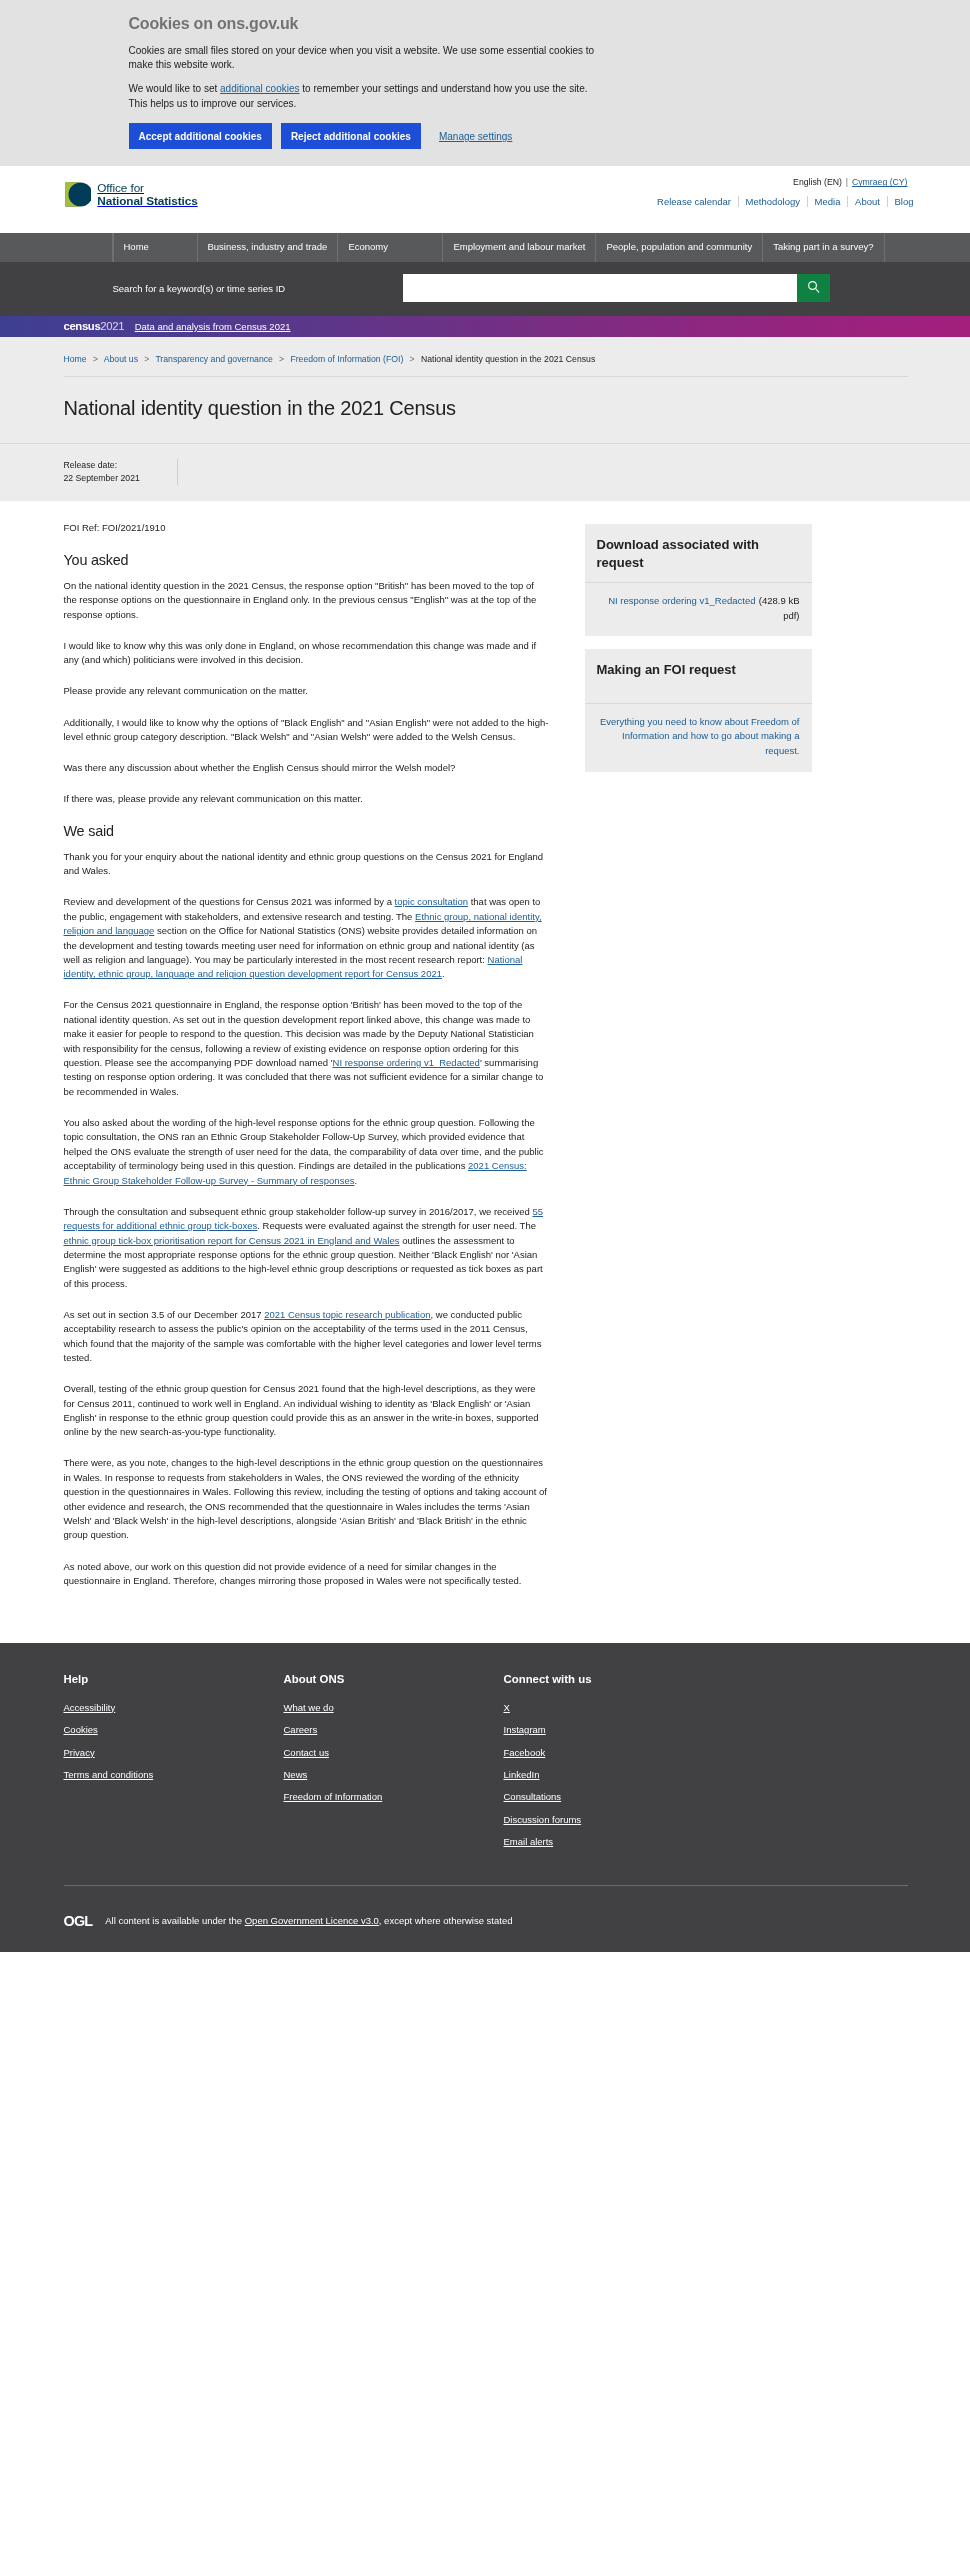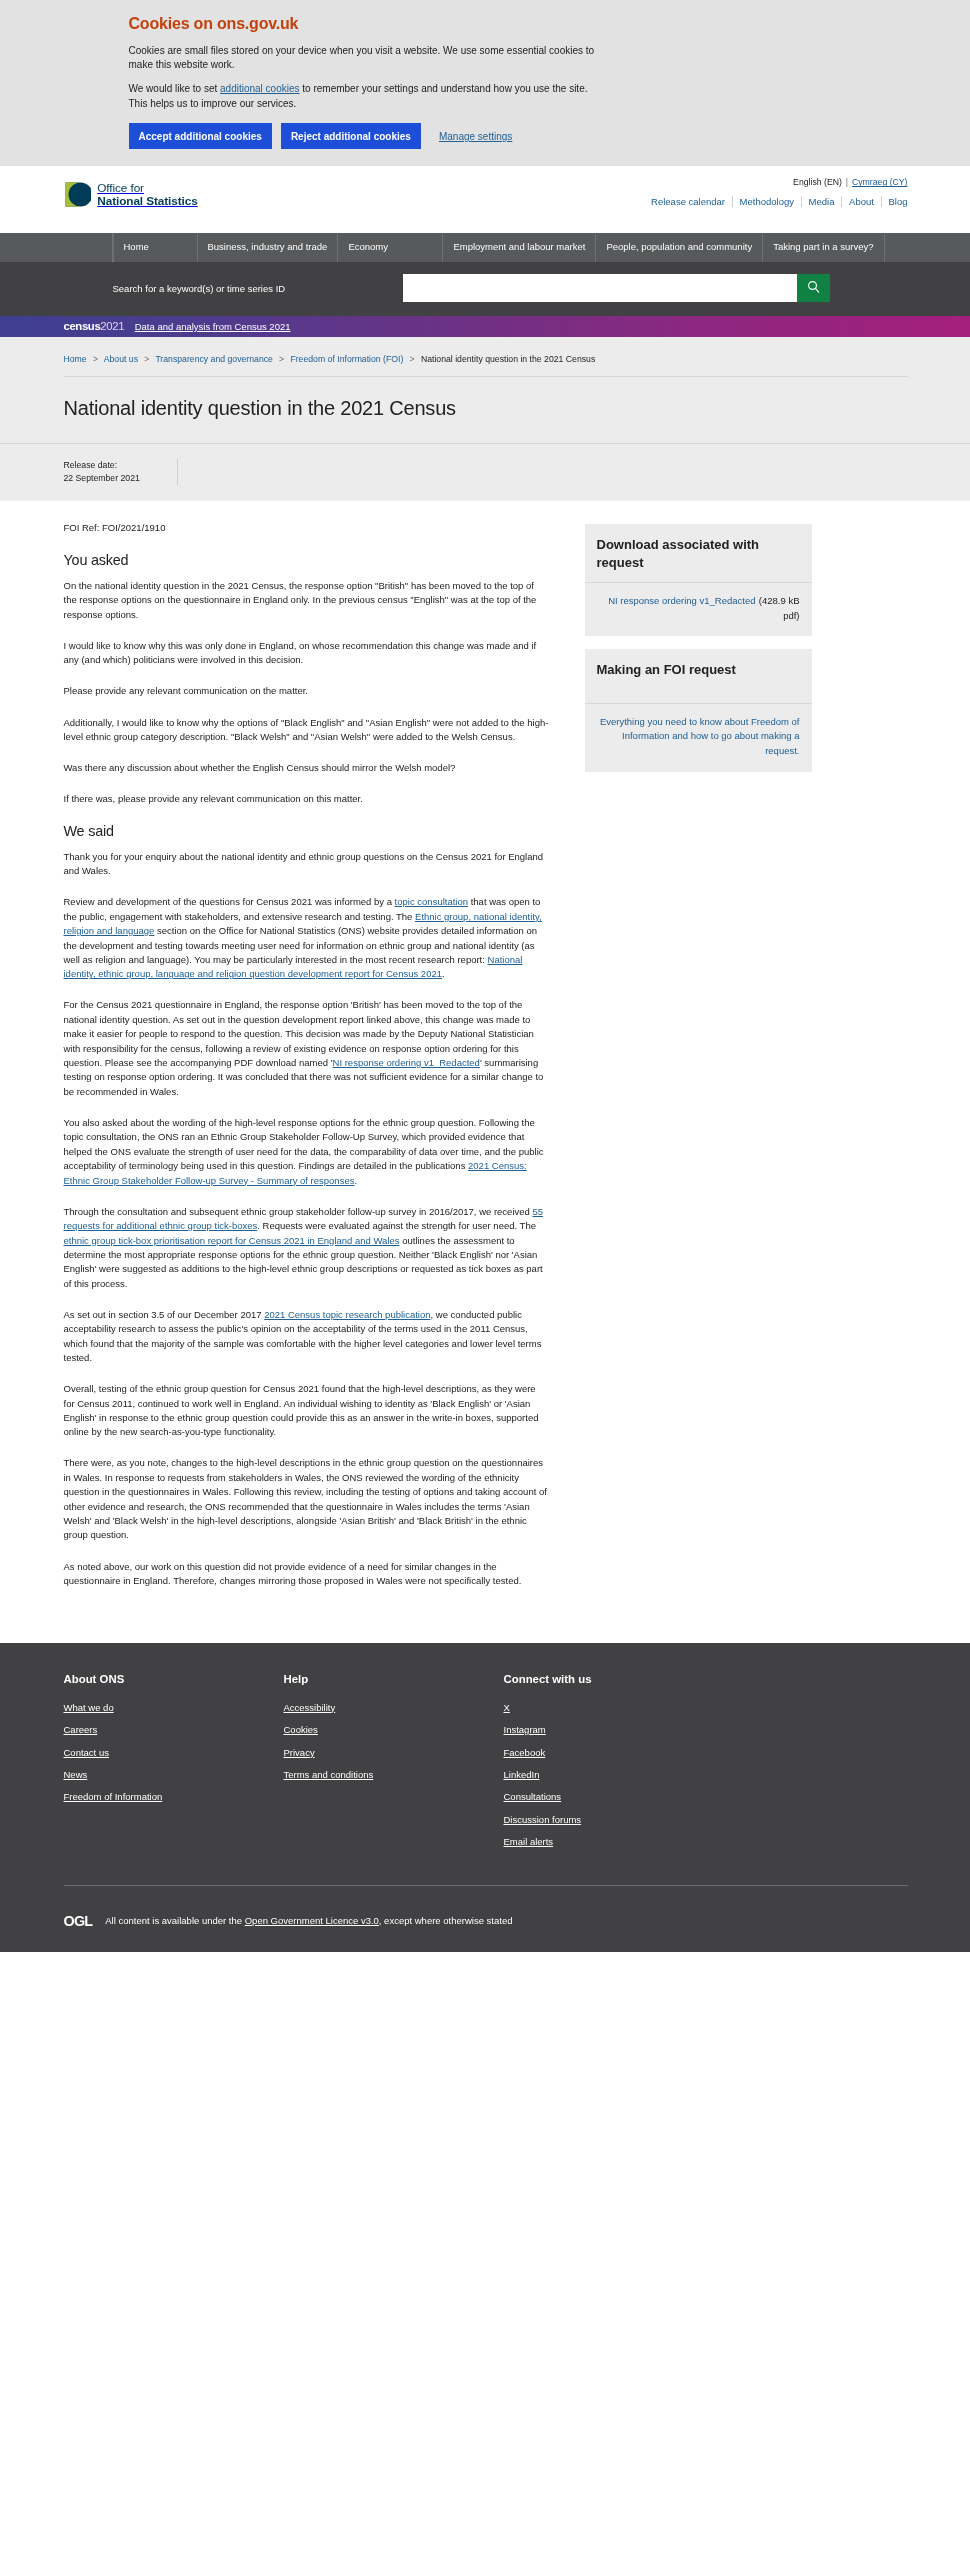--- a/index.html
+++ b/index.html
@@ -10,21 +10,21 @@
     font-family: "Liberation Sans", sans-serif;
     background: #ffffff;
     color: #222222;
     -webkit-font-smoothing: antialiased;
   }
 
   
   .cookie-banner { background: #e2e2e2; padding: 15px 0 16.7px 0; }
   .cookie-inner { width: 880px; margin: 0 auto; padding-left: 83px; padding-right: 83px; }
   .cookie-title {
-    font-size: 16px; font-weight: bold; color: #c2410c; margin: 0 0 10.6px 0;
+    font-size: 16px; font-weight: bold; color: #737373; margin: 0 0 10.6px 0;
     letter-spacing: -0.2px;
   }
   .cookie-p { font-size: 10px; line-height: 14.4px; color: #222; margin: 0 0 10px 0; max-width: 470px; }
   .cookie-p a { color: #206095; text-decoration: underline; }
   .cookie-actions { display: flex; align-items: center; gap: 9px; margin-top: 12px; }
   .btn-green {
     background: #1d4ed8; color: #fff; border: 0; font-weight: bold;
     font-size: 10px; padding: 7.6px 10px; cursor: pointer;
     font-family: "Liberation Sans", sans-serif;
   }
@@ -39,21 +39,21 @@
     color: #003c57; line-height: 1.12; font-size: 11.8px; letter-spacing: -0.1px;
   }
   .logo-text .l1 { display: block; font-weight: normal; }
   .logo-text .l2 { display: block; font-weight: bold; }
   .lang-bar {
     position: absolute; right: 18px; top: 11.4px; font-size: 8.7px; color: #222;
   }
   .lang-bar a { color: #206095; text-decoration: underline; }
   .lang-sep { color: #707070; margin: 0 1.5px; }
   .header-links {
-    position: absolute; right: 18px; top: 30px; font-size: 9.5px;
+    position: absolute; right: 12px; top: 30px; font-size: 9.5px;
     display: flex; align-items: center;
   }
   .header-links a {
     color: #206095; text-decoration: none; padding: 0 6.8px;
     border-right: 0.8px solid #d0d0d0;
   }
   .header-links a:last-child { border-right: 0; padding-right: 0; }
 
   
   .nav { background: #58595b; }
@@ -316,34 +316,34 @@
     </aside>
 
   </div>
 </div>
 
 <footer class="footer">
   <div class="footer-inner">
     <div class="footer-cols">
 
       <div class="footer-col">
+        <h4>Help</h4>
+        <a href="#">Accessibility</a>
+        <a href="#">Cookies</a>
+        <a href="#">Privacy</a>
+        <a href="#">Terms and conditions</a>
+      </div>
+
+      <div class="footer-col">
         <h4>About ONS</h4>
         <a href="#">What we do</a>
         <a href="#">Careers</a>
         <a href="#">Contact us</a>
         <a href="#">News</a>
         <a href="#">Freedom of Information</a>
-      </div>
-
-      <div class="footer-col">
-        <h4>Help</h4>
-        <a href="#">Accessibility</a>
-        <a href="#">Cookies</a>
-        <a href="#">Privacy</a>
-        <a href="#">Terms and conditions</a>
       </div>
 
       <div class="footer-col">
         <h4>Connect with us</h4>
         <a href="#">X</a>
         <a href="#">Instagram</a>
         <a href="#">Facebook</a>
         <a href="#">LinkedIn</a>
         <a href="#">Consultations</a>
         <a href="#">Discussion forums</a>

